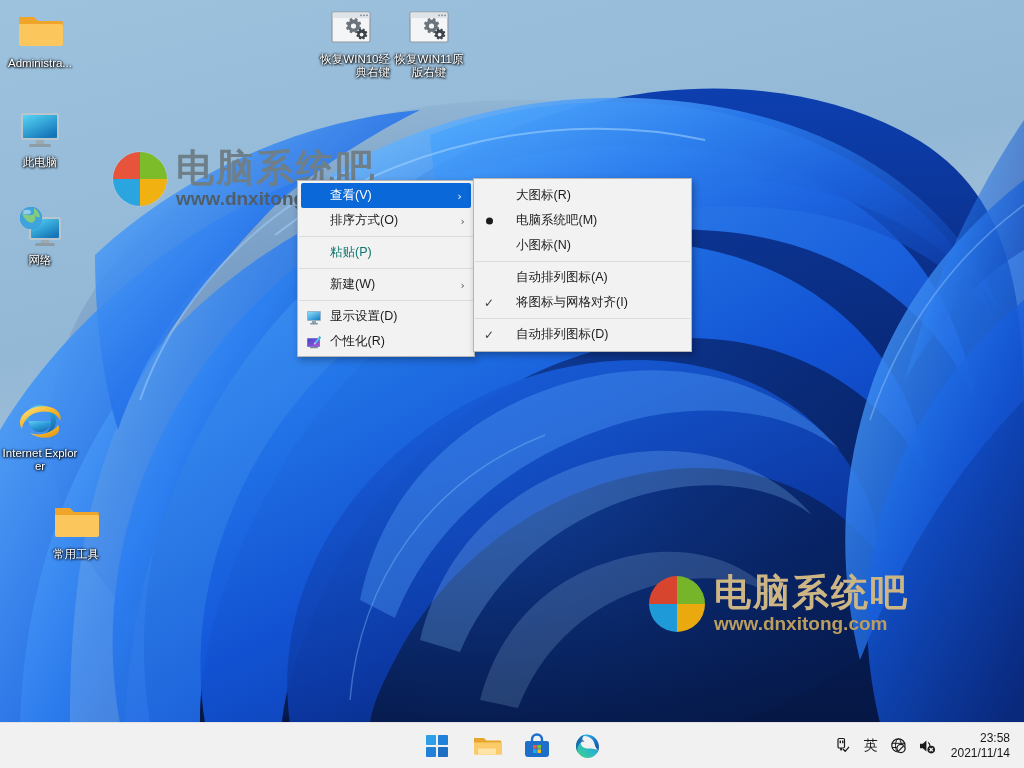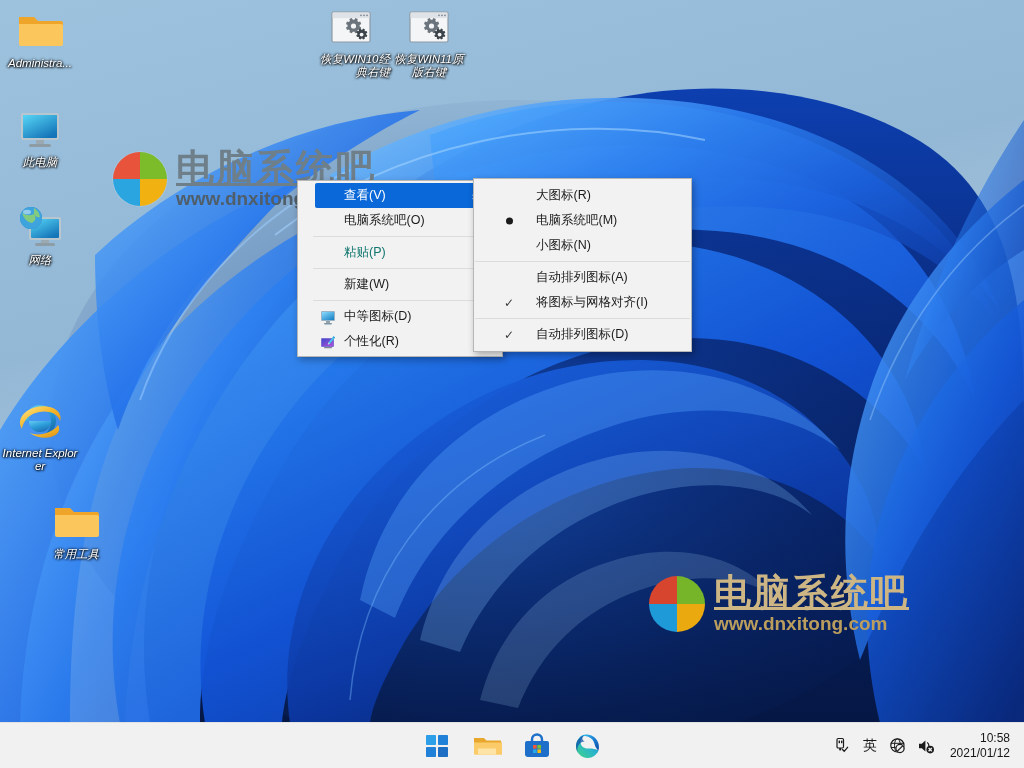--- a/index.html
+++ b/index.html
@@ -34,37 +34,36 @@
     width: 48px; height: 48px;
     margin: 0 auto 3px auto;
     position: relative;
   }
   .dicon .dlabel {
     font-size: 11.5px;
     line-height: 13px;
     color: #ffffff;
     text-shadow: 0 0 3px rgba(0,0,0,.95), 1px 1px 2px rgba(0,0,0,.9), -1px 0 2px rgba(0,0,0,.7);
     word-break: break-all;
-    font-style: italic;
   }
 
   
   .wm { position: absolute; display: flex; align-items: center; }
   .wm .wmlogo { border-radius: 50%; overflow: hidden; position: relative; flex: none; }
   .wm .wmtxt { display: flex; flex-direction: column; margin-left: 8px; }
-  .wm .wmcn { font-weight: bold; letter-spacing: 2px; text-decoration: underline; }
+  .wm .wmcn { font-weight: bold; letter-spacing: 2px; }
   .wm .wmurl { font-weight: bold; letter-spacing: 0px; }
 
   
   #ctxmenu {
     position: absolute; left: 297px; top: 180px; width: 176px;
     background: #f2f2f2;
     border: 1px solid #b6b6b6;
     box-shadow: 2px 3px 7px rgba(0,0,0,.30);
-    padding: 2px 14px;
+    padding: 2px 0;
     font-size: 12.5px;
     color: #1b1b1b;
   }
   .mi {
     position: relative;
     height: 25px; line-height: 25px;
     padding-left: 32px; padding-right: 20px;
     white-space: nowrap;
     cursor: default;
   }
@@ -87,21 +86,20 @@
     padding: 4px 0;
     font-size: 12.5px;
     color: #1b1b1b;
   }
   .smi {
     position: relative;
     height: 25px; line-height: 25px;
     padding-left: 42px;
     white-space: nowrap;
     cursor: default;
-    margin-left: 20px;
   }
   .smi .bullet {
     position: absolute; left: 12px; top: 50%; transform: translateY(-50%);
     width: 7px; height: 7px; border-radius: 50%; background: #1b1b1b;
   }
   .smi .chk {
     position: absolute; left: 10px; top: 50%; transform: translateY(-50%);
     font-size: 12px; color: #3a3a3a; font-family: "DejaVu Sans", sans-serif;
   }
 
@@ -366,21 +364,21 @@
   </div>
 
   <div id="ctxmenu">
 
     <div class="mi sel">
       <span>查看(V)</span>
       <span class="arrow">›</span>
     </div>
 
     <div class="mi">
-      <span>电脑系统吧(O)</span>
+      <span>排序方式(O)</span>
       <span class="arrow">›</span>
     </div>
 
 
     <div class="msep"></div>
 
     <div class="mi disabled">
       <span>粘贴(P)</span>
     </div>
 
@@ -402,21 +400,21 @@
           <defs>
               <linearGradient id="dsg" x1="0" y1="0" x2="0.8" y2="1">
             <stop offset="0" stop-color="#8adcff"></stop>
                 <stop offset="1" stop-color="#1f86c8"></stop>
           </linearGradient>
             </defs>
           <rect x="6" y="12" width="4" height="2" fill="#8ea3b2"></rect>
           <rect x="4" y="14" width="8" height="1.4" rx="0.7" fill="#7f95a5"></rect>
         </svg>
       </span>
-      <span>中等图标(D)</span>
+      <span>显示设置(D)</span>
     </div>
 
     <div class="mi">
       <span class="micon">
         <svg width="16" height="16" viewBox="0 0 16 16">
           <rect x="1" y="4" width="13" height="9" rx="1" fill="#7d6fd4"></rect>
           <rect x="2" y="5" width="11" height="7" fill="#b07ae0"></rect>
           <rect x="2" y="5" width="11" height="7" fill="url(#pg)"></rect>
           <defs>
               <linearGradient id="pg" x1="0" y1="0" x2="1" y2="1">
@@ -551,19 +549,19 @@
       <div class="trayitem">
         <svg width="18" height="18" viewBox="0 0 18 18">
           <path d="M2 6.8 h2.8 L8.4 3.6 v10.8 L4.8 11.2 H2 Z" fill="#1b1b1b"></path>
           <path d="M10.2 5.4 a4.6 4.6 0 0 1 0 7.2" stroke="#1b1b1b" stroke-width="1.2" fill="none"></path>
           <circle cx="13.2" cy="12.6" r="3.8" fill="#1b1b1b"></circle>
           <path d="M11.6 11 l3.2 3.2 M14.8 11 l-3.2 3.2" stroke="#f1f1f1" stroke-width="1.3"></path>
         </svg>
       </div>
 
       <div id="clock">
-        <div>10:58</div>
-        <div>2021/01/12</div>
+        <div>23:58</div>
+        <div>2021/11/14</div>
       </div>
     </div>
   </div>
 
 </div>
 
 </body></html>

